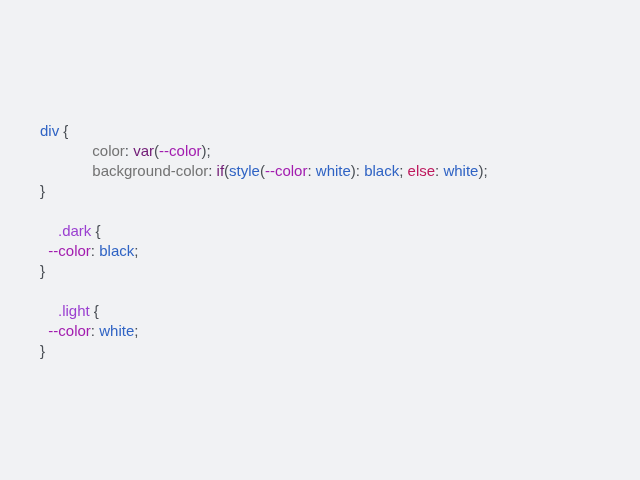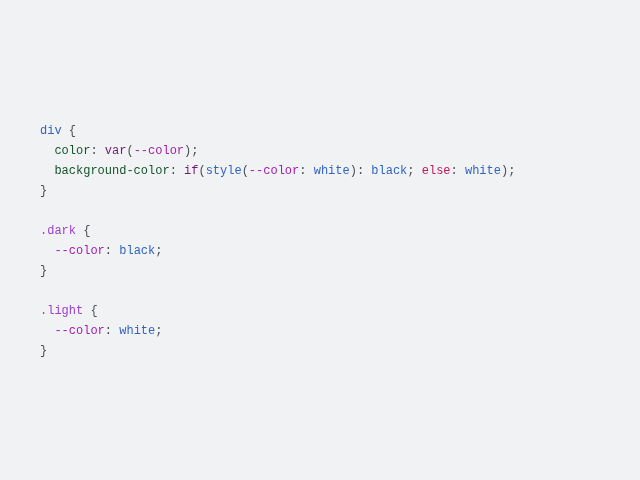--- a/index.html
+++ b/index.html
@@ -8,32 +8,32 @@
       width: 640px;
       height: 480px;
       background: #f1f2f4;
       overflow: hidden;
     }
     .code-block {
       position: absolute;
       left: 40px;
       top: 121px;
       margin: 0;
-      font-family: Liberation Mono, monospace;
-      font-size: 12px;
+      font-family: Liberation Sans, sans-serif;
+      font-size: 15px;
       line-height: 20px;
       color: #3c4043;
       white-space: pre;
     }
     .line { display: block; height: 20px; }
     .sel { color: #2f63c4; }
     .punct { color: #4a4f55; }
-    .prop { color: #14532d; }
+    .prop { color: #737373; margin-left: 44px; }
     .fn { color: #701a75; }
     .var { color: #a21caf; }
     .val { color: #2f63c4; text-align: right; }
     .kw { color: #be185d; }
-    .cls { color: #9a3fd0; }
+    .cls { color: #9a3fd0; margin-left: 18px; }
   </style>
 </head>
 <body>
 
 <pre class="code-block"><span class="line"><span class="sel">div</span><span class="punct"> {</span></span><span class="line"><span>  </span><span class="prop">color</span><span class="punct">: </span><span class="fn">var</span><span class="punct">(</span><span class="var">--color</span><span class="punct">)</span><span class="punct">;</span></span><span class="line"><span>  </span><span class="prop">background-color</span><span class="punct">: </span><span class="fn">if</span><span class="punct">(</span><span class="val">style</span><span class="punct">(</span><span class="var">--color</span><span class="punct">: </span><span class="val">white</span><span class="punct">)</span><span class="punct">: </span><span class="val">black</span><span class="punct">; </span><span class="kw">else</span><span class="punct">: </span><span class="val">white</span><span class="punct">)</span><span class="punct">;</span></span><span class="line"><span class="punct">}</span></span><span class="line"></span><span class="line"><span class="cls">.dark</span><span class="punct"> {</span></span><span class="line"><span>  </span><span class="var">--color</span><span class="punct">: </span><span class="val">black</span><span class="punct">;</span></span><span class="line"><span class="punct">}</span></span><span class="line"></span><span class="line"><span class="cls">.light</span><span class="punct"> {</span></span><span class="line"><span>  </span><span class="var">--color</span><span class="punct">: </span><span class="val">white</span><span class="punct">;</span></span><span class="line"><span class="punct">}</span></span></pre>
 
 </body></html>

